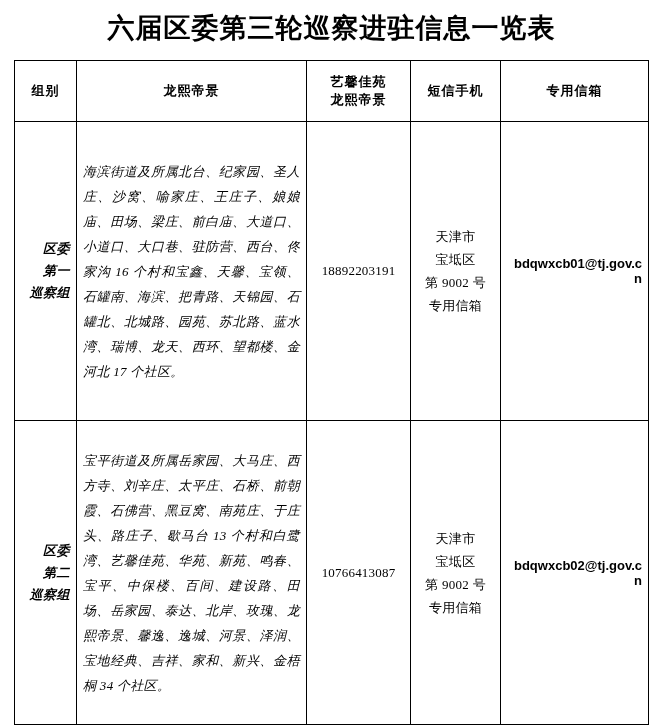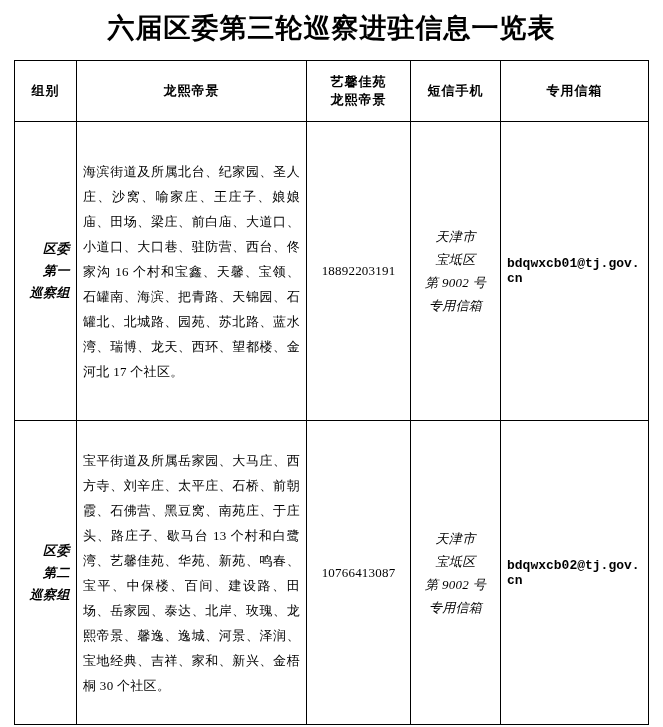--- a/index.html
+++ b/index.html
@@ -60,43 +60,43 @@
 
   td.group-cell {
     text-align: right;
     font-weight: bold;
     font-style: italic;
     font-size: 13.5px;
     line-height: 22px;
     letter-spacing: 0.5px;
   }
   td.unit-cell {
+    font-style: italic;
     font-size: 13.5px;
     line-height: 25px;
     text-align: justify;
     text-justify: inter-ideograph;
     letter-spacing: 0.3px;
     padding: 10px 12px;
   }
   td.phone-cell {
     text-align: center;
     font-size: 13.5px;
     letter-spacing: 0.2px;
     margin-left: 28px;
   }
   td.mail-cell {
     text-align: center;
-    font-style: italic;
     font-size: 13.5px;
     line-height: 23px;
     letter-spacing: 0.3px;
   }
   td.email-cell {
-    text-align: left;
-    font-family: Liberation Mono, monospace;
+    text-align: right;
+    font-family: Liberation Sans, sans-serif;
     font-weight: bold;
     font-size: 11.5px;
     letter-spacing: 0px;
     word-break: break-all;
   }
   .row-1 td { height: 290px; }
   .row-2 td { height: 295px; }
   .nowrap-line { display: block; }
 </style>
 </head>
@@ -142,21 +142,21 @@
           <span class="nowrap-line">专用信箱</span>
         </td>
         <td class="email-cell">bdqwxcb01@tj.gov.cn</td>
       </tr>
       <tr class="row-2">
         <td class="group-cell">
           <span class="nowrap-line">区委</span>
           <span class="nowrap-line">第二</span>
           <span class="nowrap-line">巡察组</span>
         </td>
-        <td class="unit-cell">宝平街道及所属岳家园、大马庄、西方寺、刘辛庄、太平庄、石桥、前朝霞、石佛营、黑豆窝、南苑庄、于庄头、路庄子、歇马台 13 个村和白鹭湾、艺馨佳苑、华苑、新苑、鸣春、宝平、中保楼、百间、建设路、田场、岳家园、泰达、北岸、玫瑰、龙熙帝景、馨逸、逸城、河景、泽润、宝地经典、吉祥、家和、新兴、金梧桐 30 个社区。</td>
+        <td class="unit-cell">宝平街道及所属岳家园、大马庄、西方寺、刘辛庄、太平庄、石桥、前朝霞、石佛营、黑豆窝、南苑庄、于庄头、路庄子、歇马台 13 个村和白鹭湾、艺馨佳苑、华苑、新苑、鸣春、宝平、中保楼、百间、建设路、田场、岳家园、泰达、北岸、玫瑰、龙熙帝景、馨逸、逸城、河景、泽润、宝地经典、吉祥、家和、新兴、金梧桐 34 个社区。</td>
         <td class="phone-cell">10766413087</td>
         <td class="mail-cell">
           <span class="nowrap-line">天津市</span>
           <span class="nowrap-line">宝坻区</span>
           <span class="nowrap-line">第 9002 号</span>
           <span class="nowrap-line">专用信箱</span>
         </td>
         <td class="email-cell">bdqwxcb02@tj.gov.cn</td>
       </tr>
     </tbody>

